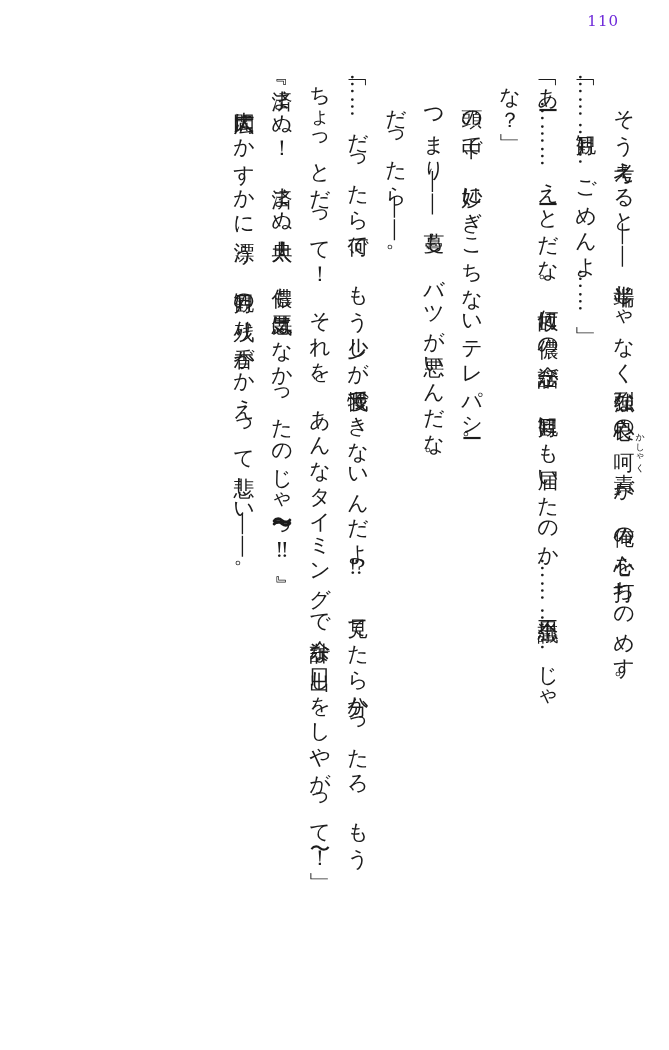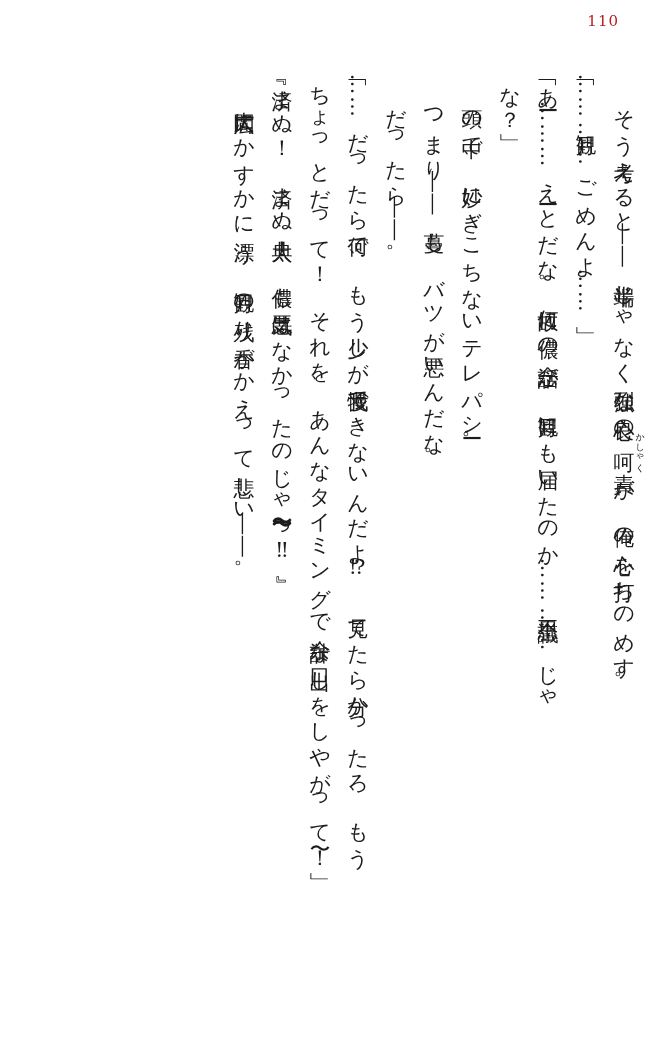--- a/index.html
+++ b/index.html
@@ -15,21 +15,21 @@
     overflow: hidden;
     font-family: "DejaVu Serif", "Liberation Serif", serif;
     color: #1c1c1c;
   }
   .page-number {
     position: absolute;
     top: 12px;
     right: 50px;
     font-size: 15px;
     letter-spacing: 1px;
-    color: #b91c1c;
+    color: #6d28d9;
     margin-left: 38px;
   }
   .text-block {
     position: absolute;
     top: 72px;
     right: 24px;
     writing-mode: vertical-rl;
     -webkit-writing-mode: vertical-rl;
     text-orientation: mixed;
     font-size: 21px;

